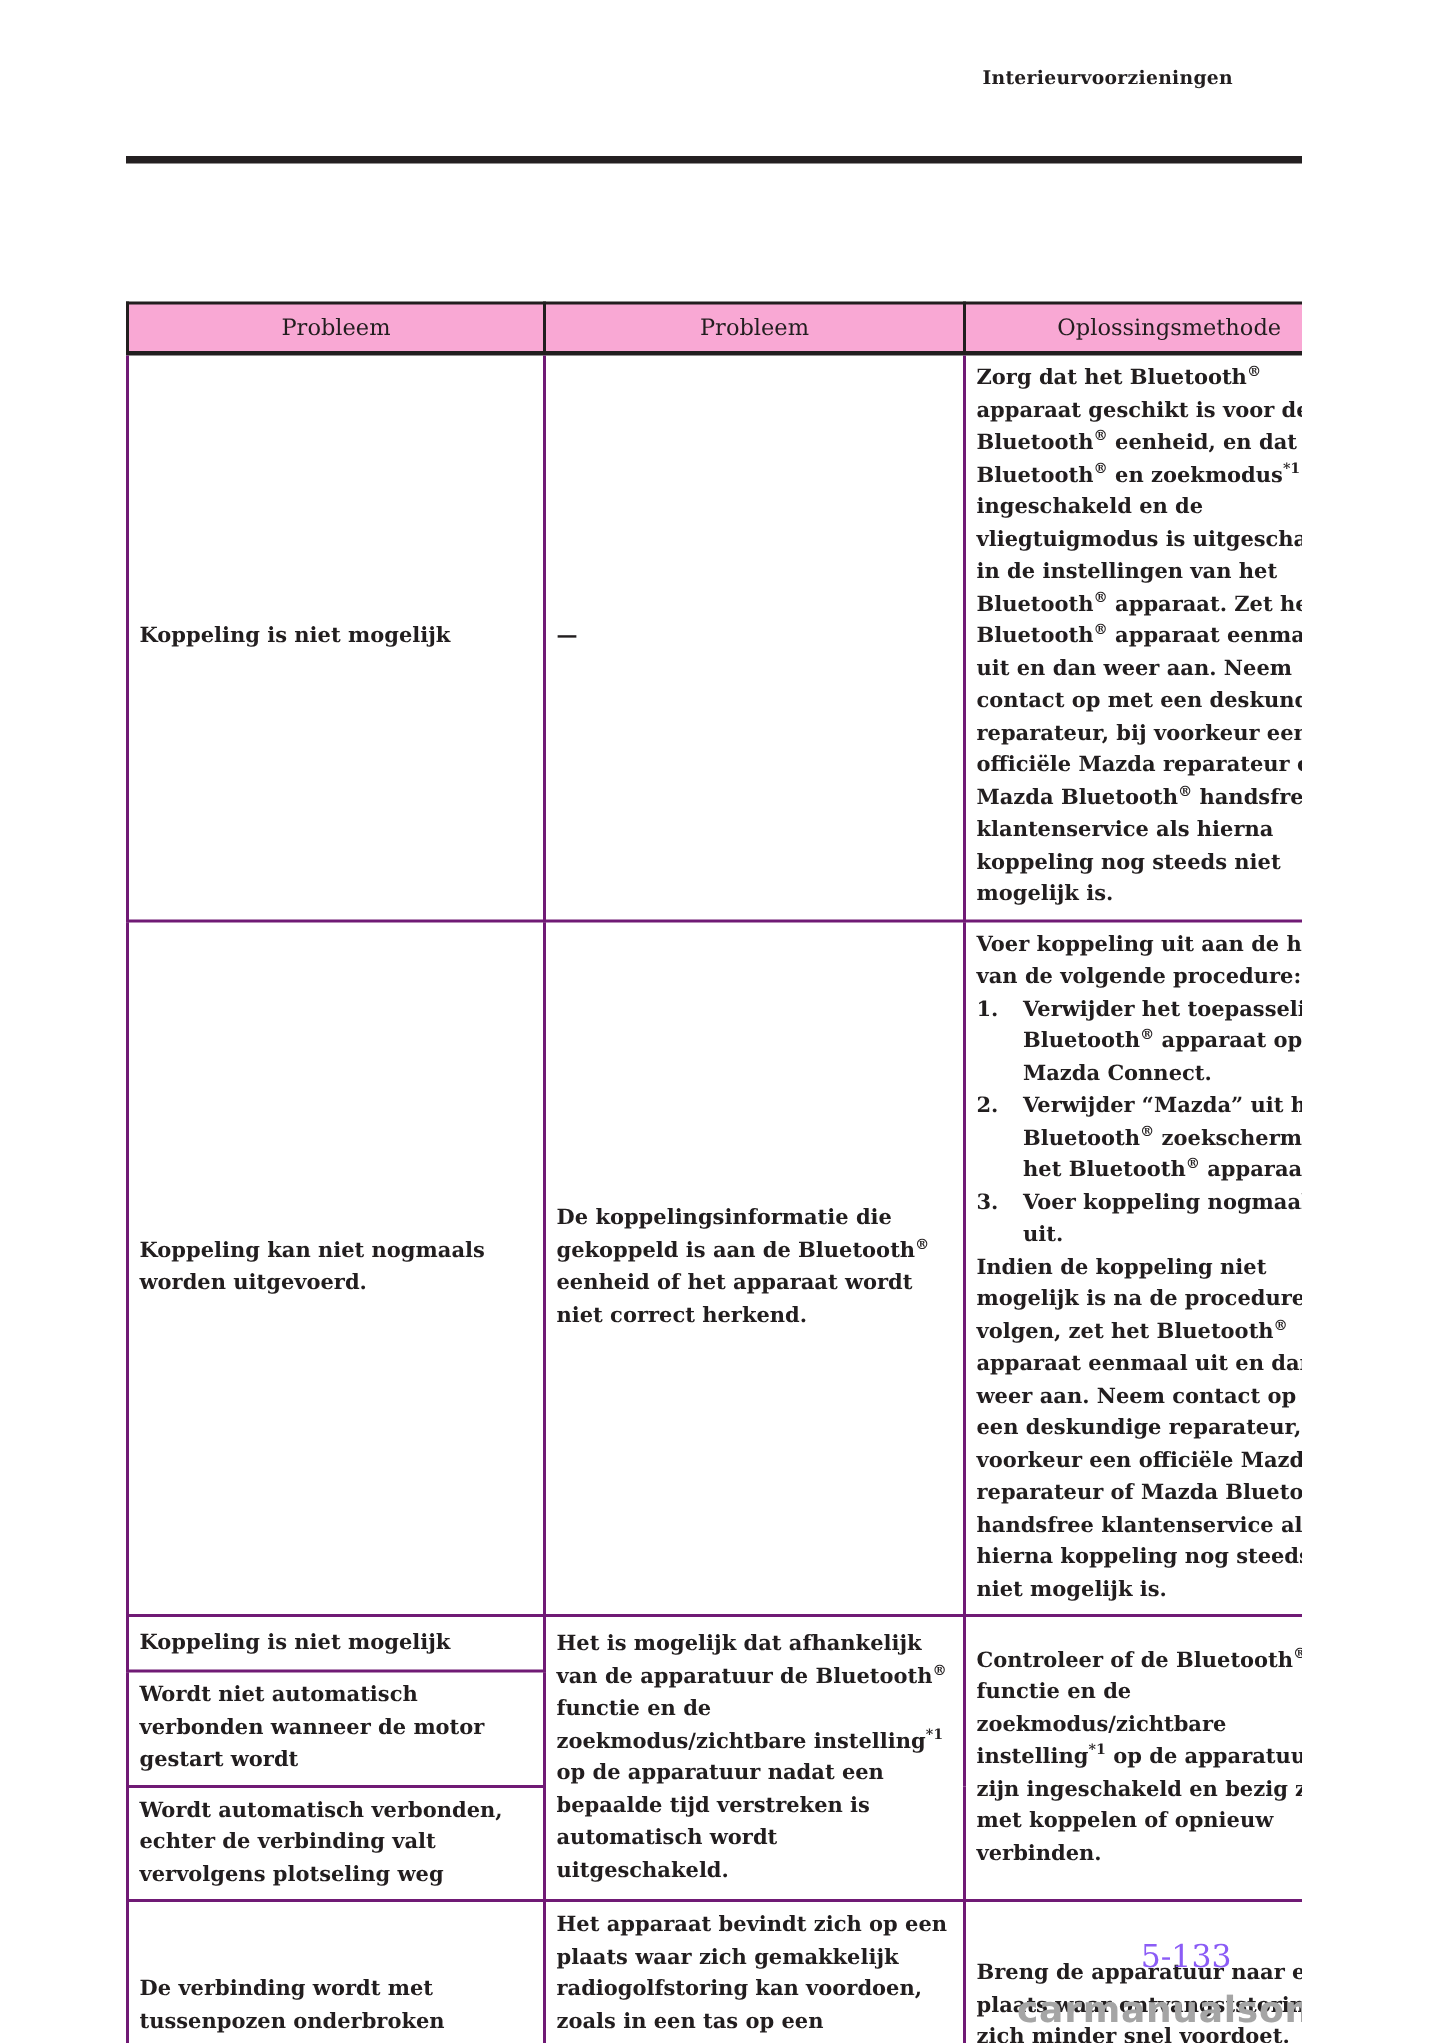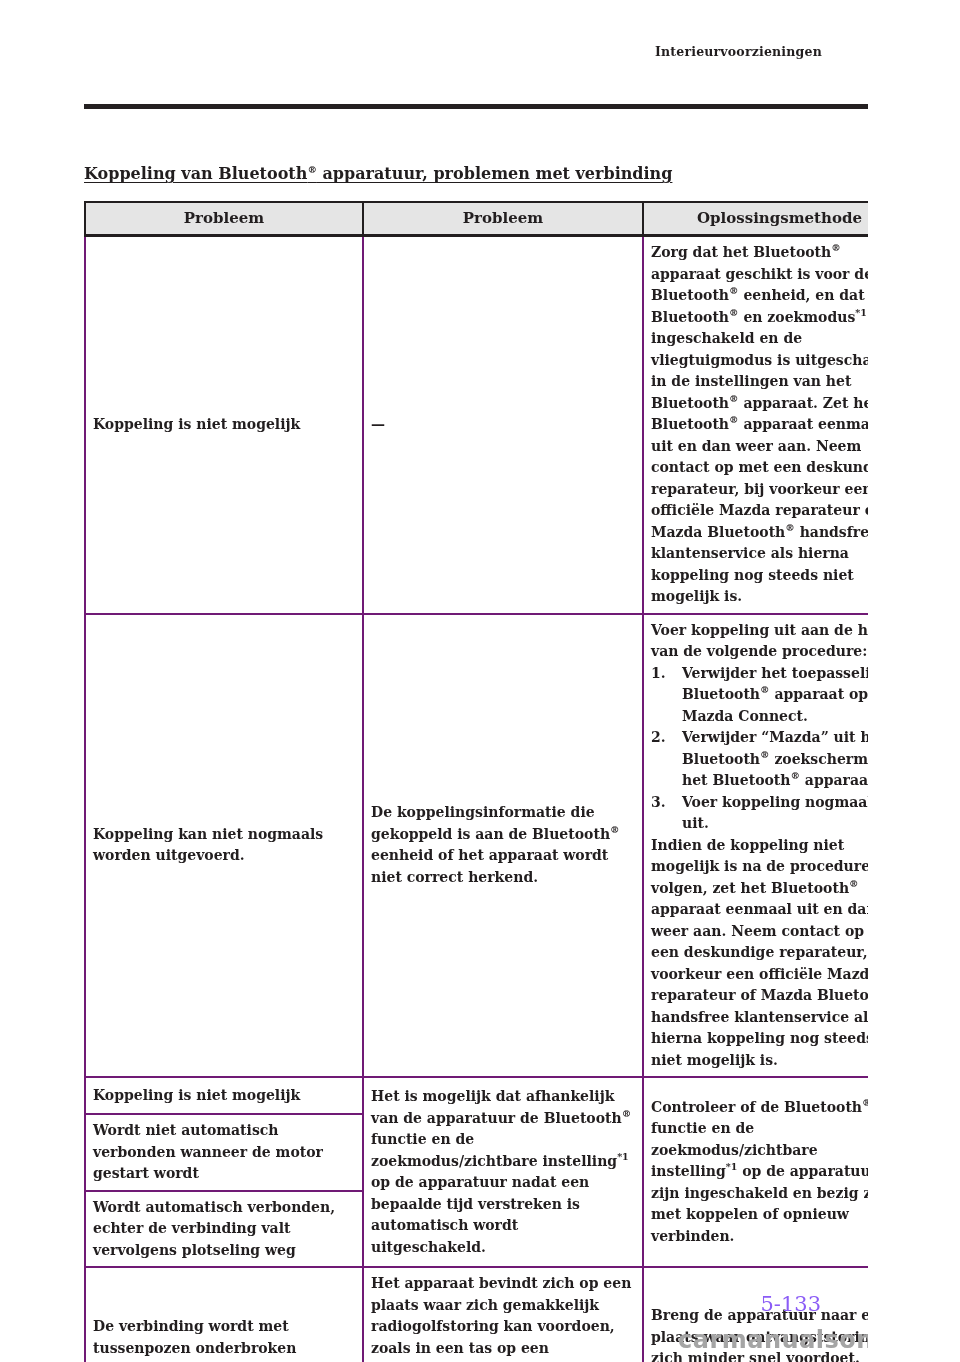--- a/index.html
+++ b/index.html
@@ -24,22 +24,22 @@
     font-size:16px; font-weight:bold; text-decoration:underline;
     text-underline-offset:3px;
   }
   table.trouble {
     position:absolute; top:201px; left:84px;
     width:831px; border-collapse:collapse; table-layout:fixed;
     font-size:14px; line-height:21.5px; font-weight:bold; color:#221e1f;
     border:2.5px solid #221e1f;
   }
   table.trouble th {
-    background:#e5e5e5; border:2px solid #221e1f; border-bottom:3px solid #221e1f;
-    font-size:15px; font-weight:bold; height:29px; text-align:center; padding:1px 4px;
+    background:#f9a8d4; border:2px solid #221e1f; border-bottom:3px solid #221e1f;
+    font-size:15px; font-weight:normal; height:29px; text-align:center; padding:1px 4px;
   }
   table.trouble td {
     border:2px solid #701a75; padding:5px 7px; vertical-align:middle;
     text-align:left; overflow:hidden;
   }
   td.center { text-align:center; }
   .h-r1 { height:316px; }
   .h-r2 { height:401px; }
   .h-r3a { height:25px; }
   .h-r3b { height:45px; }
@@ -63,21 +63,20 @@
   }
 </style>
 </head>
 <body>
 
 <div class="page">
 
   <div class="breadcrumb">Interieurvoorzieningen</div>
   <div class="rule"></div>
 
-  <div class="section-heading">Koppeling van Bluetooth<sup class="reg">®</sup> apparatuur, problemen met verbinding</div>
 
   <table class="trouble">
     <colgroup>
       <col style="width:278px">
       <col style="width:280px">
       <col style="width:273px">
     </colgroup>
     <thead>
       <tr>
         <th>Probleem</th>

